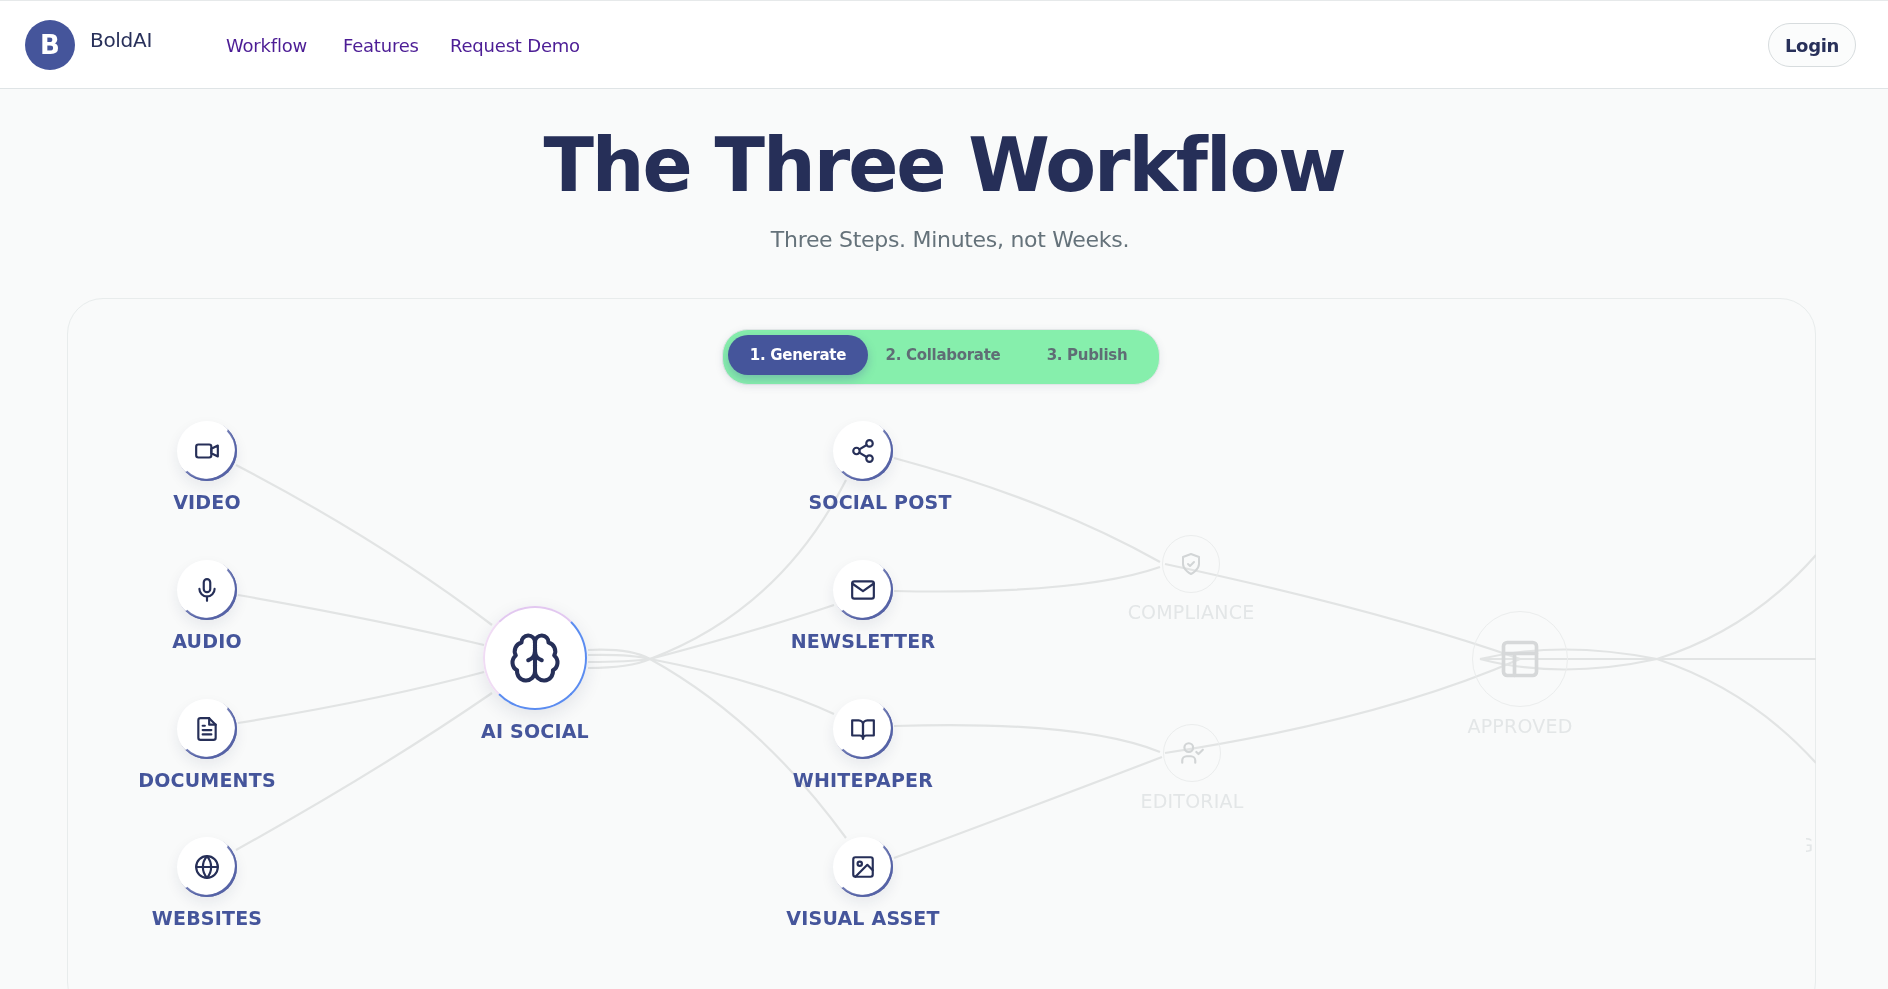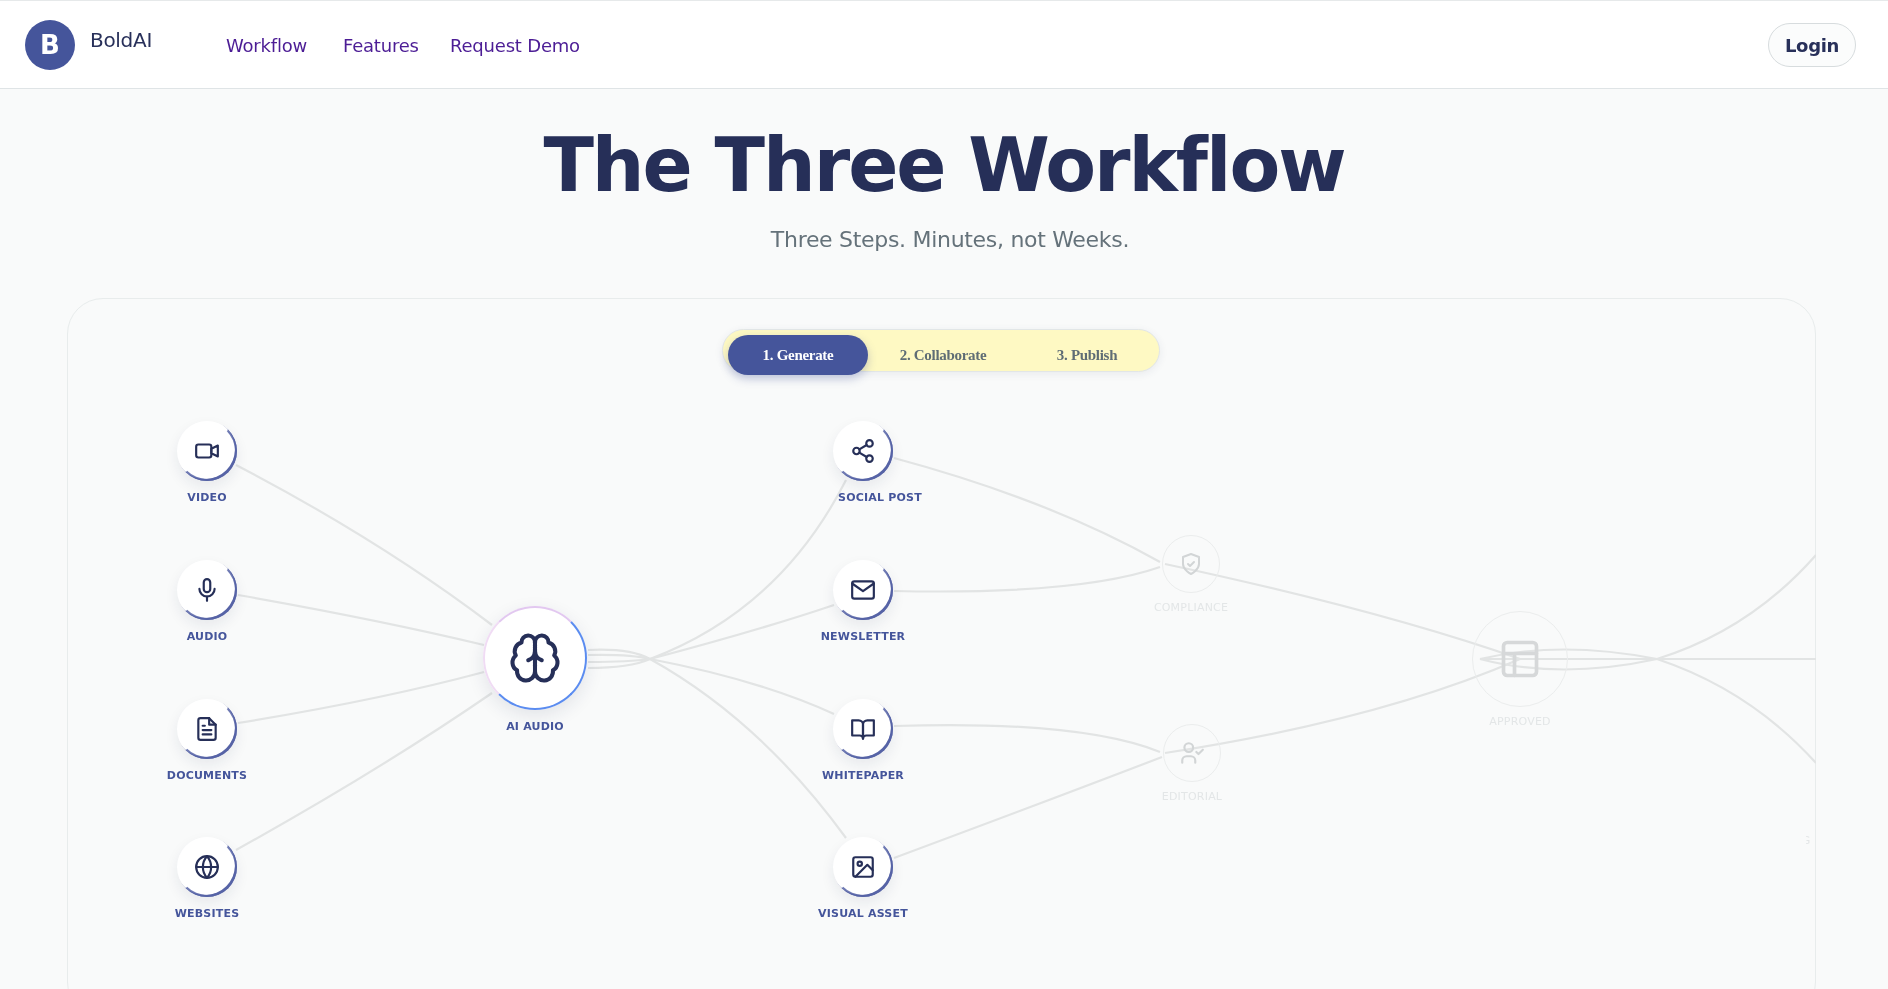--- a/index.html
+++ b/index.html
@@ -10,35 +10,35 @@
   .logo { position: absolute; left: 25px; top: 19px; width: 50px; height: 50px; border-radius: 50%; background: #45559b; color: #ffffff; font-weight: bold; font-size: 26px; display: flex; align-items: center; justify-content: center; }
   .brand { position: absolute; left: 90px; top: 27px; font-size: 20px; color: #28305a; letter-spacing: -0.3px; }
   .nav { position: absolute; top: 34px; font-size: 18px; color: #4c1d95; cursor: pointer; letter-spacing: -0.2px; }
   .login-btn { position: absolute; left: 1768px; top: 22px; width: 88px; height: 44px; border-radius: 22px; border: 1px solid #d7dcde; background: #fbfcfc; color: #28305a; font-weight: bold; font-size: 18px; display: flex; align-items: center; justify-content: center; cursor: pointer; font-family: "DejaVu Sans", sans-serif; letter-spacing: -0.3px; }
 
   .title { position: absolute; left: 0; width: 1888px; top: 122px; text-align: center; font-size: 74px; font-weight: bold; color: #262f58; letter-spacing: -2px; }
   .subtitle { position: absolute; left: 0; width: 1888px; top: 227px; text-align: center; font-size: 22px; color: #65727a; letter-spacing: -0.3px; padding-left: 12px; }
 
   .card { position: absolute; left: 67px; top: 298px; width: 1749px; height: 720px; border: 1px solid #e8ecec; border-radius: 36px; background: #f9fafa; overflow: hidden; }
 
-  .tabs { position: absolute; left: 722px; top: 329px; width: 438px; height: 43px; border-radius: 26px; background: #fef9c3; border: 1px solid #e2e6e7; box-shadow: 0 2px 8px rgba(40,50,90,0.08); font-family: Liberation Serif, serif; }
+  .tabs { position: absolute; left: 722px; top: 329px; width: 438px; height: 56px; border-radius: 26px; background: #86efac; border: 1px solid #e2e6e7; box-shadow: 0 2px 8px rgba(40,50,90,0.08); }
   .tab { position: absolute; top: 5px; height: 40px; border-radius: 20px; font-size: 15px; font-weight: bold; display: flex; align-items: center; justify-content: center; cursor: pointer; color: #5f6d75; letter-spacing: -0.3px; }
   .tab.active { background: #45559b; color: #ffffff; box-shadow: 0 4px 10px rgba(69,85,155,0.3); }
 
   svg.lines { position: absolute; left: 0; top: 0; width: 1888px; height: 989px; pointer-events: none; }
 
   .node { position: absolute; border-radius: 50%; background: #ffffff; display: flex; align-items: center; justify-content: center; cursor: pointer; }
   .node.small { width: 60px; height: 60px; box-shadow: 0 6px 14px rgba(30,40,80,0.08), inset -2px -2px 0 0 #5a67a8; border-right: 0; }
   .node.small::after { content: ""; position: absolute; inset: 0; border-radius: 50%; border: 2px solid transparent; border-right-color: #5663a6; border-bottom-color: #5663a6; opacity: 0.85; }
   .node.big { width: 104px; height: 104px; box-shadow: 0 6px 18px rgba(30,40,80,0.1); }
   .node.big::after { content: ""; position: absolute; inset: 0; border-radius: 50%; border: 2px solid transparent; border-right-color: #5b8cf0; border-bottom-color: #5b8cf0; border-top-color: #e2c8f0; border-left-color: #f0dcf4; }
   .node.faded { width: 58px; height: 58px; background: transparent; border: 1.5px solid #ebeded; }
   .node.faded-big { width: 96px; height: 96px; background: transparent; border: 1.5px solid #ebeded; }
 
-  .label { position: absolute; width: 200px; text-align: center; font-size: 11px; font-weight: bold; color: #45559b; letter-spacing: 0.2px; }
+  .label { position: absolute; width: 200px; text-align: center; font-size: 19px; font-weight: bold; color: #45559b; letter-spacing: 0.2px; }
   .label.faded { color: #e3e6e7; font-weight: normal; }
   .icon { display: block; }
 </style>
 </head>
 <body>
 
 <div class="header">
   <div class="logo">
       <span>B</span>
     </div>
@@ -137,21 +137,21 @@
 <div class="label" style="left:107px;top:907px">WEBSITES</div>
 
 <div class="node big" style="left:483px;top:606px">
   <svg class="icon" width="54" height="54" viewBox="0 0 24 24" fill="none" stroke="#262f58" stroke-width="1.8" stroke-linecap="round" stroke-linejoin="round">
       <path d="M12 5a3 3 0 1 0-5.997.125 4 4 0 0 0-2.526 5.77 4 4 0 0 0 .556 6.588A4 4 0 1 0 12 18z"></path>
       <path d="M12 5a3 3 0 1 1 5.997.125 4 4 0 0 1 2.526 5.77 4 4 0 0 1-.556 6.588A4 4 0 1 1 12 18z"></path>
       <path d="M12 5v13"></path>
       <path d="M9 13a4.5 4.5 0 0 0 3-4M15 13a4.5 4.5 0 0 1-3-4"></path>
     </svg>
 </div>
-<div class="label" style="left:435px;top:720px">AI AUDIO</div>
+<div class="label" style="left:435px;top:720px">AI SOCIAL</div>
 
 <div class="node small" style="left:833px;top:421px">
   <svg class="icon" width="26" height="26" viewBox="0 0 24 24" fill="none" stroke="#262f58" stroke-width="2" stroke-linecap="round" stroke-linejoin="round">
       <circle cx="18" cy="5" r="3"></circle>
       <circle cx="6" cy="12" r="3"></circle>
       <circle cx="18" cy="19" r="3"></circle>
       <path d="M8.6 13.5l6.8 4M15.4 6.5l-6.8 4"></path>
     </svg>
 </div>
 <div class="label" style="left:780px;top:491px">SOCIAL POST</div>

